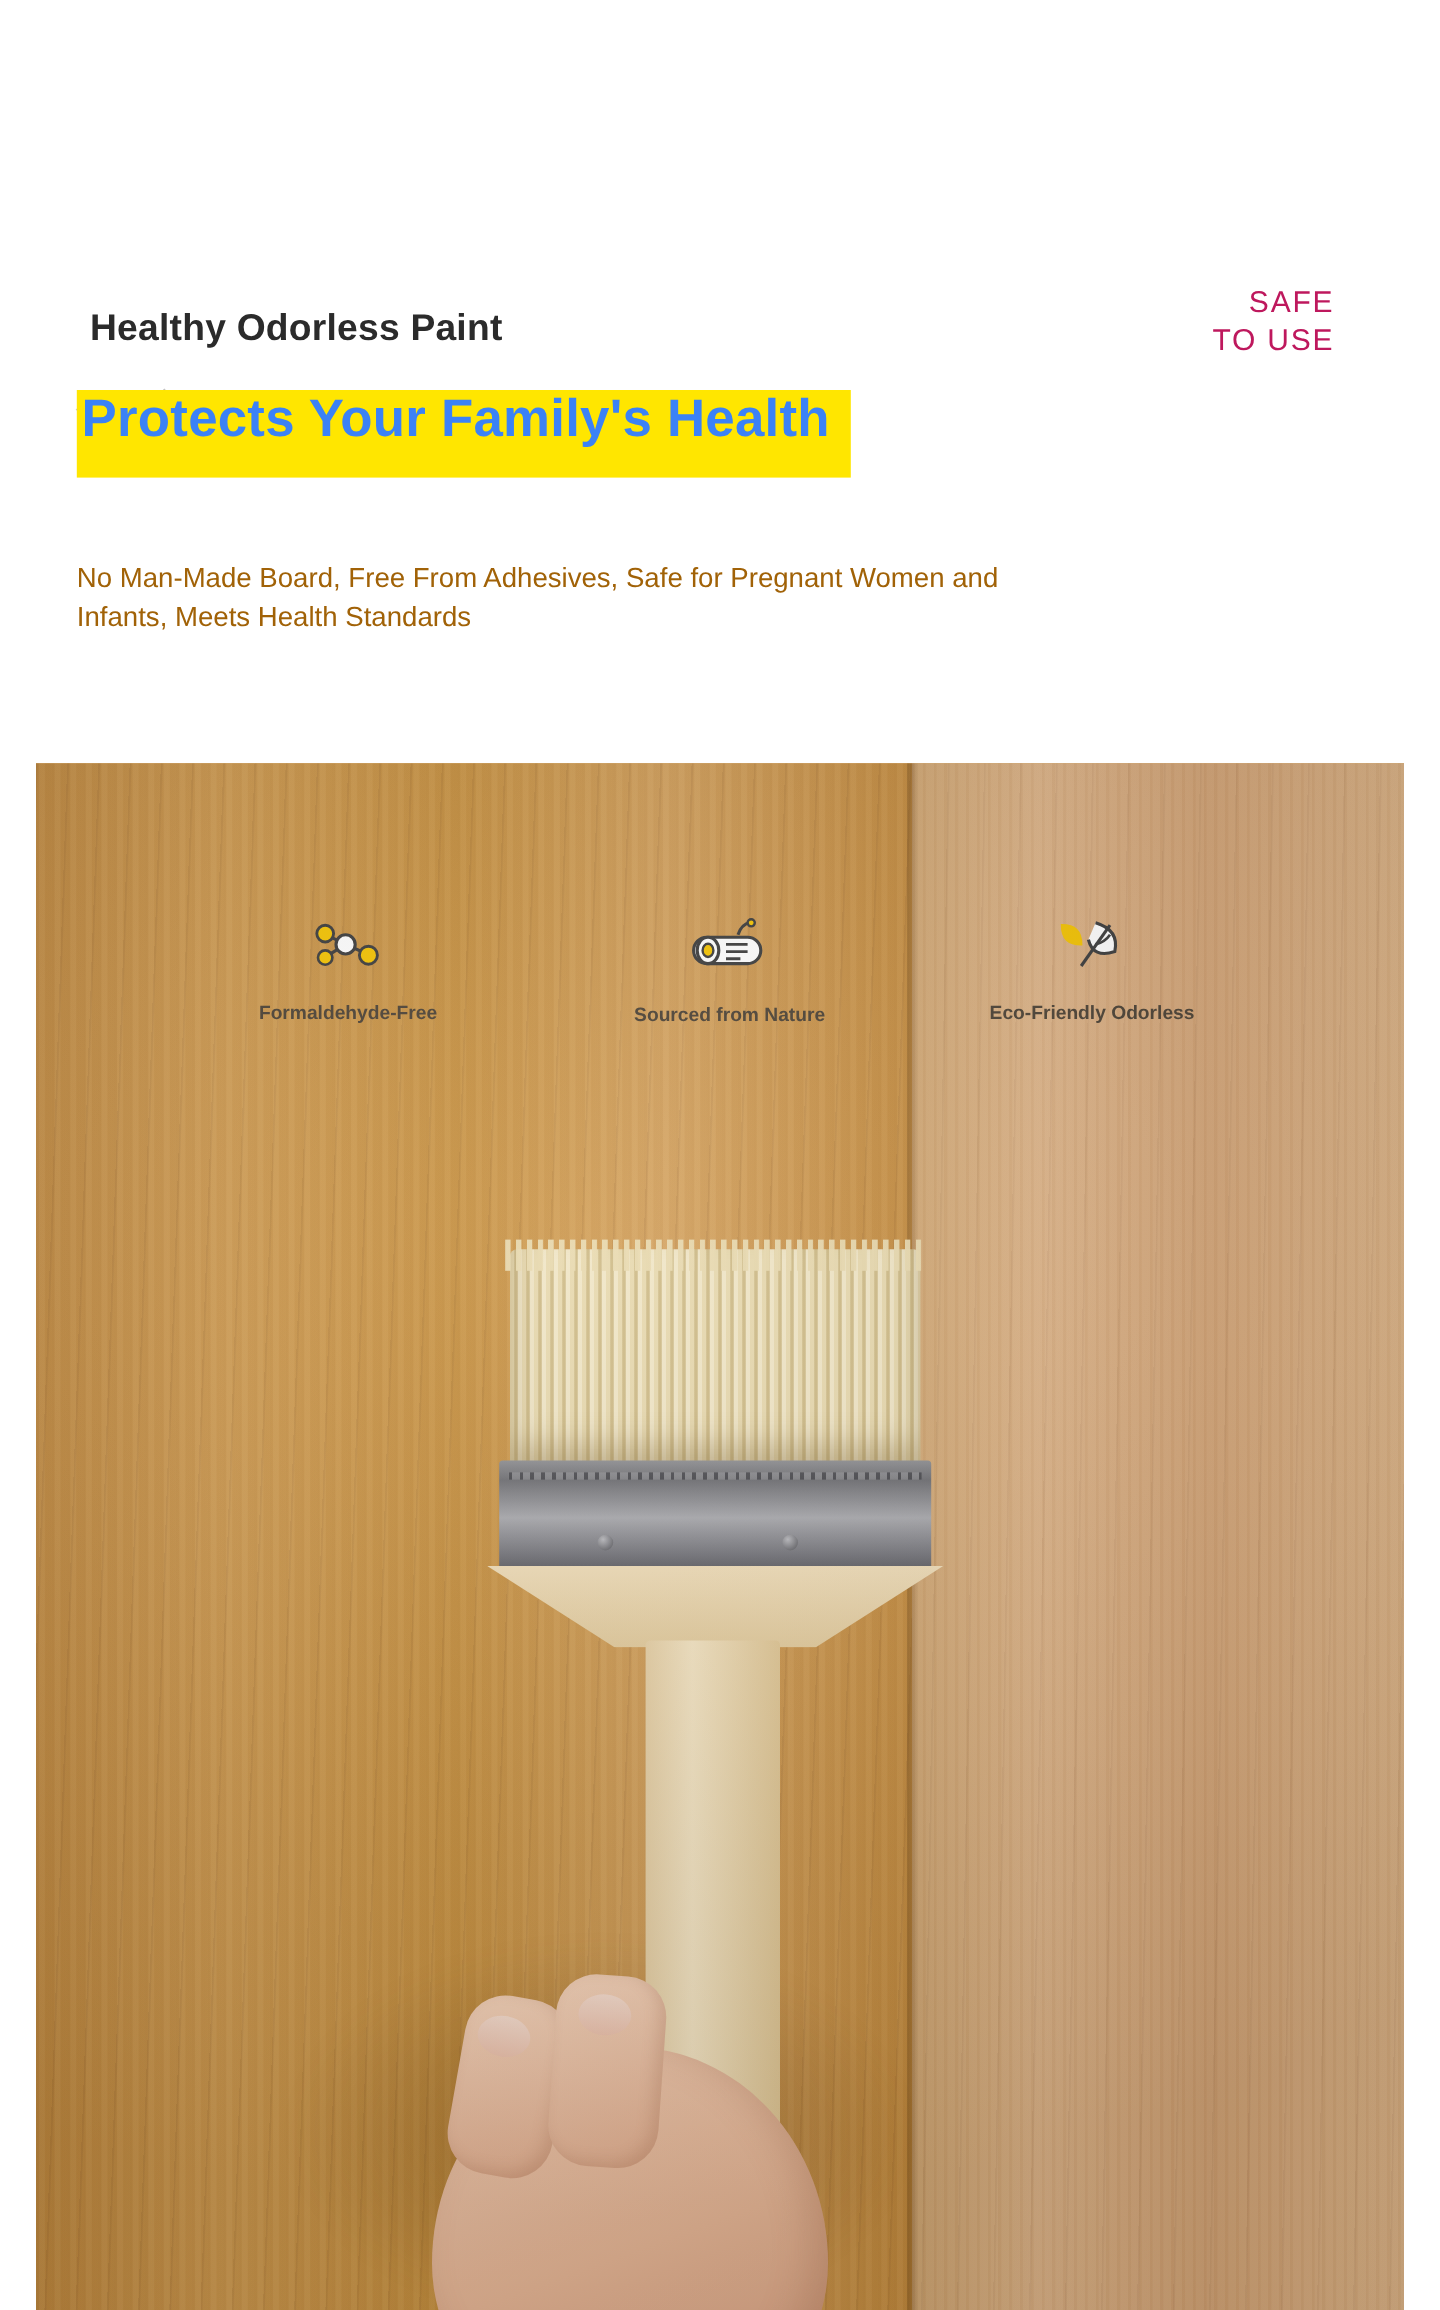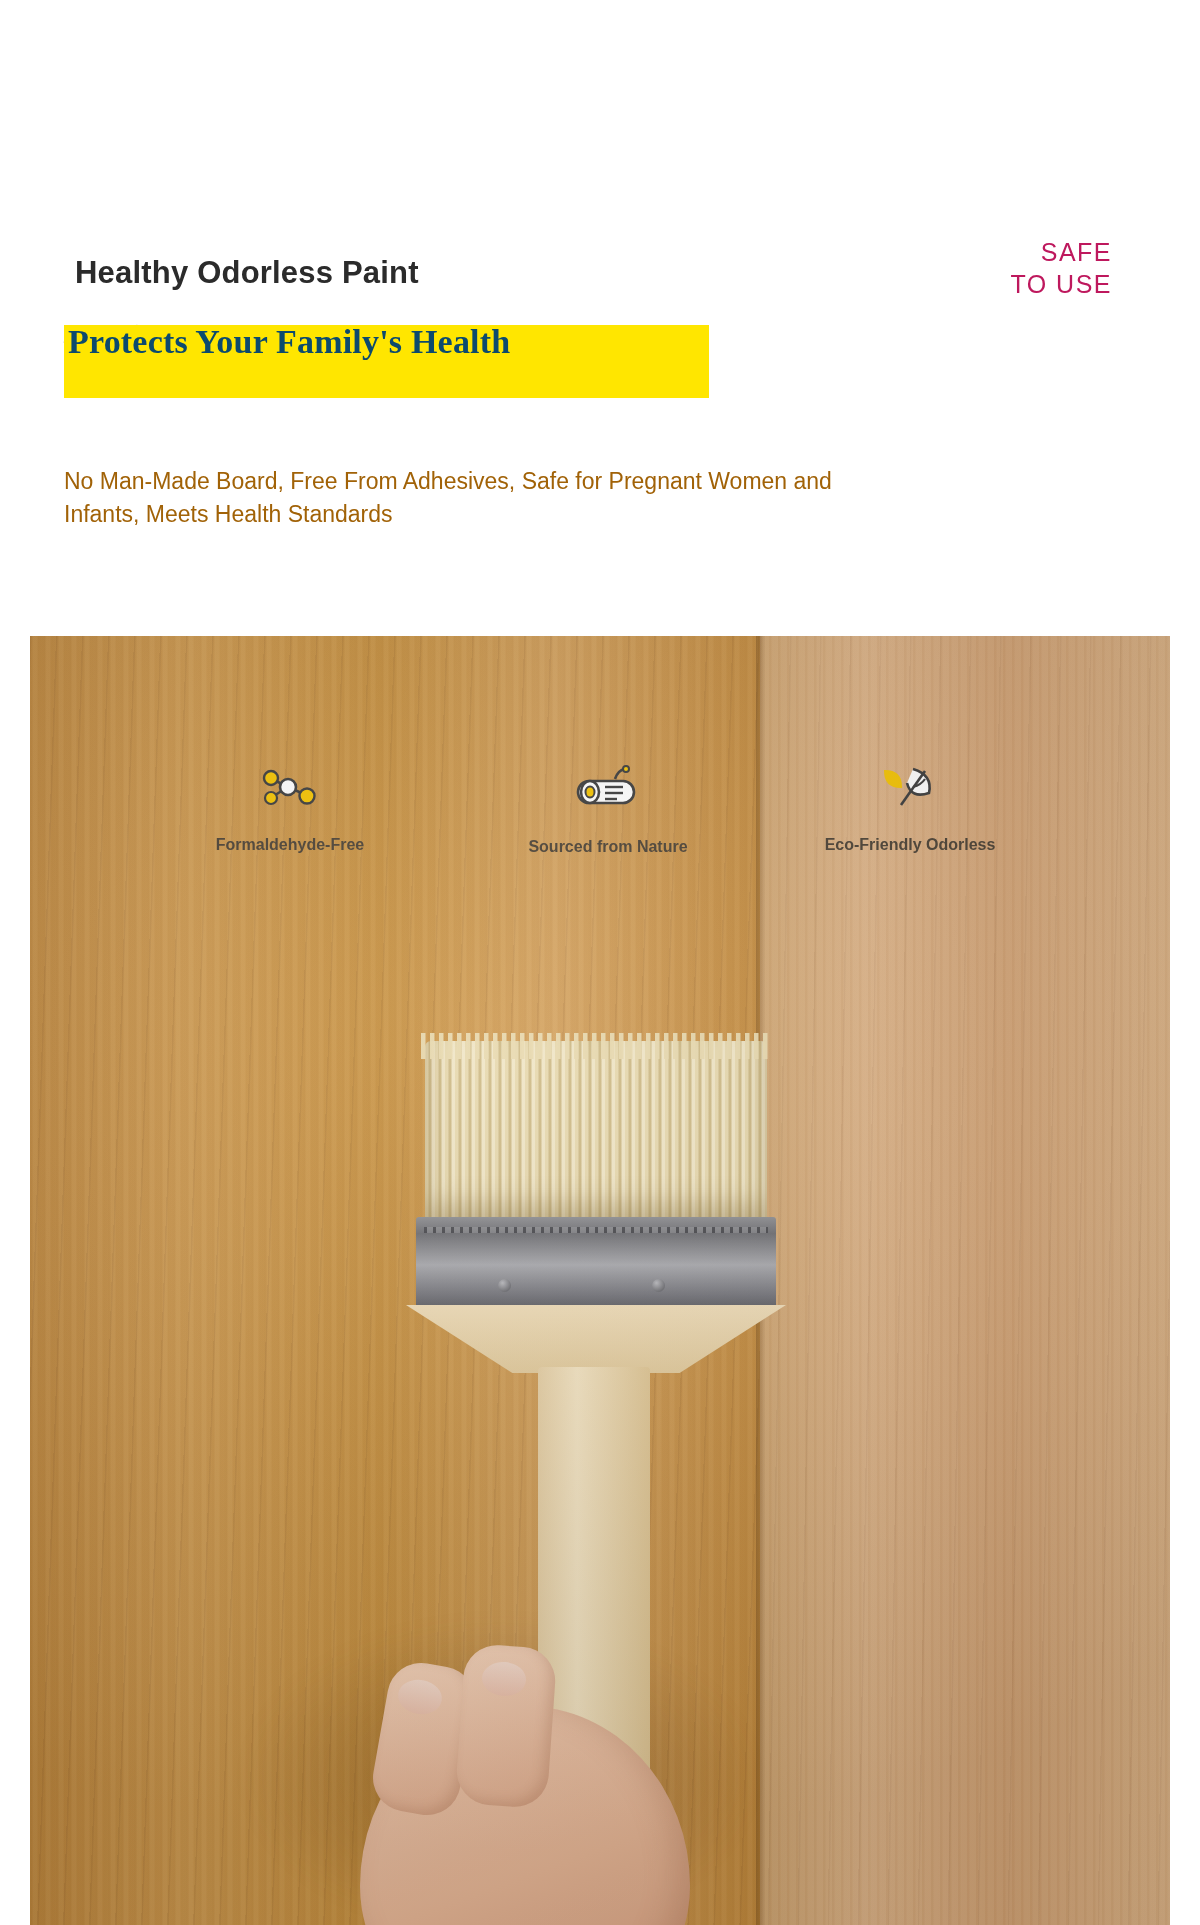--- a/index.html
+++ b/index.html
@@ -51,27 +51,26 @@
   .subhead-hl {
     position: absolute;
     left: 0;
     top: 7px;
     width: 645px;
     height: 73px;
     background: #ffe600;
   }
   .subhead-text {
     position: relative;
-    font-size: 34px;
+    font-size: 44px;
     font-weight: bold;
-    color: #0c4a6e;
+    color: #3b82f6;
     line-height: 1.42;
     letter-spacing: 0.2px;
     padding-left: 4px;
-    font-family: Liberation Serif, serif;
   }
 
   .ghost-cn {
     position: absolute;
     left: 64px;
     top: 318px;
     width: 680px;
     font-size: 34px;
     font-weight: bold;
     color: rgba(40,40,40,0.28);

